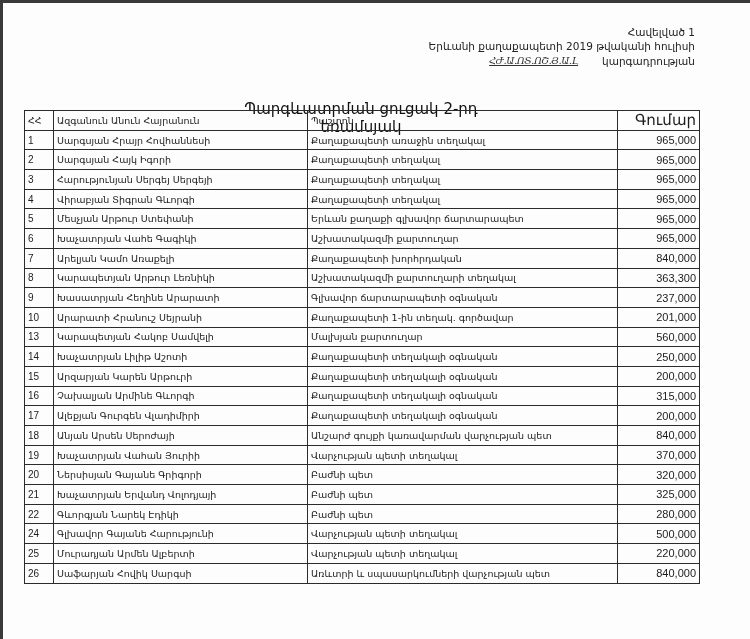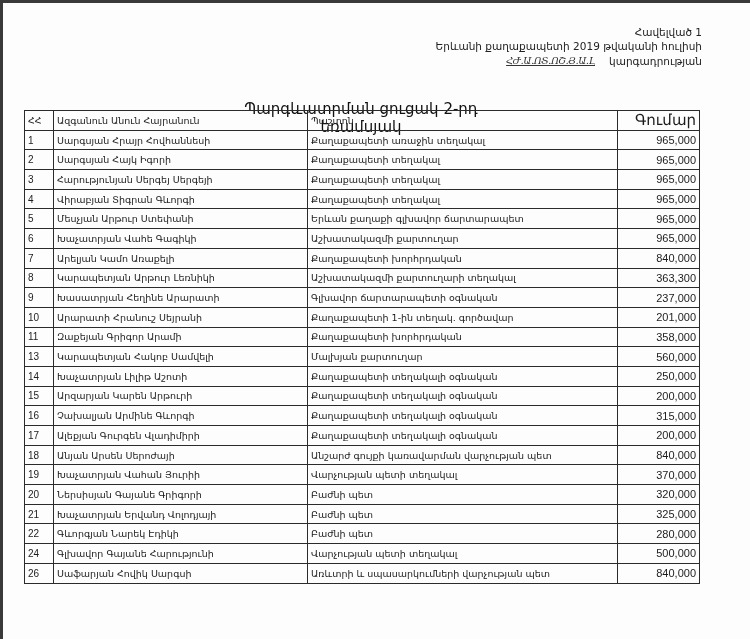--- a/index.html
+++ b/index.html
@@ -8,24 +8,24 @@
     background: #ffffff;
     font-family: "DejaVu Sans", "Liberation Sans", sans-serif;
     color: #1a1a1a;
     position: relative;
   }
   .frame-top { position: absolute; left: 0; top: 0; width: 750px; height: 3px; background: #3a3a3a; }
   .frame-left { position: absolute; left: 0; top: 0; width: 3px; height: 639px; background: #3a3a3a; }
   .page { position: absolute; left: 3px; top: 3px; right: 0; bottom: 0; background: #fdfdfd; }
 
   .annex {
-    position: absolute; right: 48px; top: 22px;
+    position: absolute; right: 55px; top: 22px;
     text-align: right; font-size: 10.5px; line-height: 14px; color: #222;
   }
-  .annex .sig-line { display: inline-flex; align-items: flex-end; gap: 14px; }
+  .annex .sig-line { display: inline-flex; align-items: flex-end; gap: 24px; }
   .annex .signature {
     font-family: "DejaVu Serif", serif; font-size: 10px; letter-spacing: -0.5px;
     color: #333; text-decoration: underline; font-style: italic;
   }
 
   .table-title {
     position: absolute; left: 233px; top: 97px; width: 250px;
     text-align: center; font-size: 15px; color: #111;
   }
 
@@ -140,26 +140,20 @@
         <td>Գլխավոր ճարտարապետի օգնական</td>
         <td class="amount">237,000</td>
       </tr>
       <tr>
         <td class="num">10</td>
         <td>Արարատի Հրանուշ Սեյրանի</td>
         <td>Քաղաքապետի 1-ին տեղակ. գործավար</td>
         <td class="amount">201,000</td>
       </tr>
       <tr>
-        <td class="num">11</td>
-        <td>Զաքեյան Գրիգոր Արամի</td>
-        <td>Քաղաքապետի խորհրդական</td>
-        <td class="amount">358,000</td>
-      </tr>
-      <tr>
         <td class="num">13</td>
         <td>Կարապետյան Հակոբ Սամվելի</td>
         <td>Մալխյան քարտուղար</td>
         <td class="amount">560,000</td>
       </tr>
       <tr>
         <td class="num">14</td>
         <td>Խաչատրյան Լիլիթ Աշոտի</td>
         <td>Քաղաքապետի տեղակալի օգնական</td>
         <td class="amount">250,000</td>
@@ -212,19 +206,25 @@
         <td>Բաժնի պետ</td>
         <td class="amount">280,000</td>
       </tr>
       <tr>
         <td class="num">24</td>
         <td>Գլխավոր Գայանե Հարությունի</td>
         <td>Վարչության պետի տեղակալ</td>
         <td class="amount">500,000</td>
       </tr>
       <tr>
+        <td class="num">25</td>
+        <td>Մուրադյան Արմեն Ալբերտի</td>
+        <td>Վարչության պետի տեղակալ</td>
+        <td class="amount">220,000</td>
+      </tr>
+      <tr>
         <td class="num">26</td>
         <td>Սաֆարյան Հովիկ Սարգսի</td>
         <td>Առևտրի և սպասարկումների վարչության պետ</td>
         <td class="amount">840,000</td>
       </tr>
     </tbody>
 </table>
 
 </body></html>

